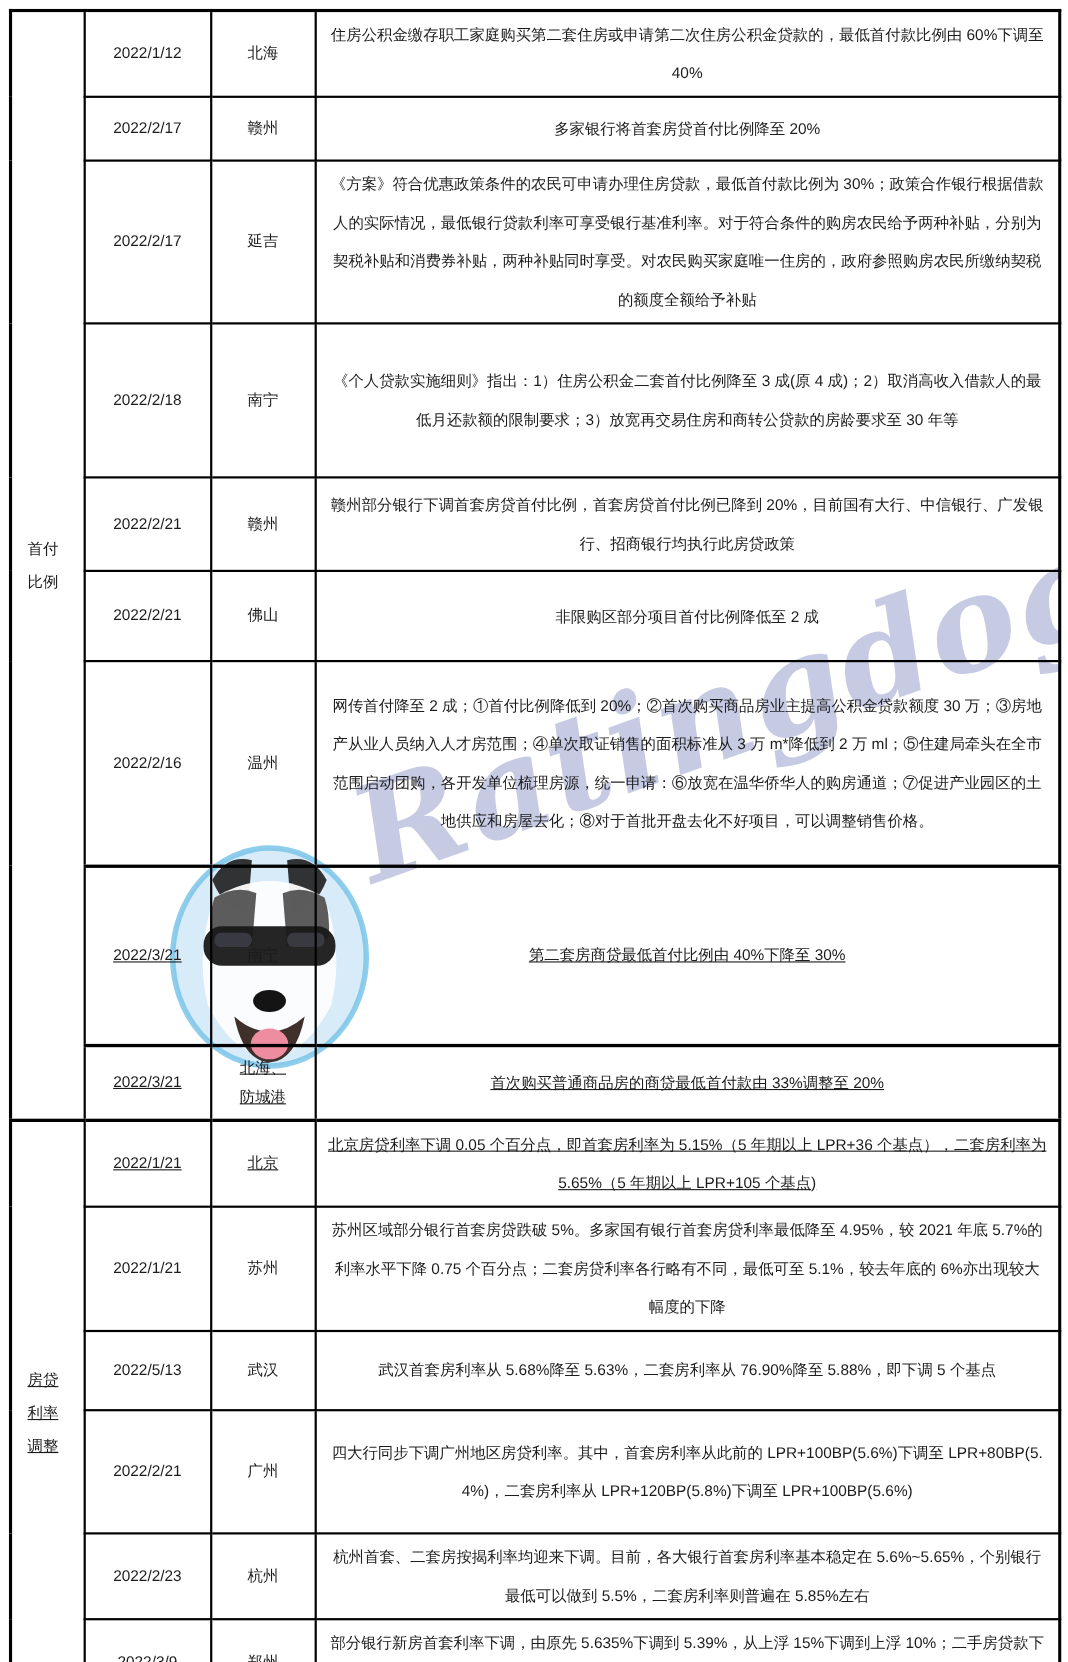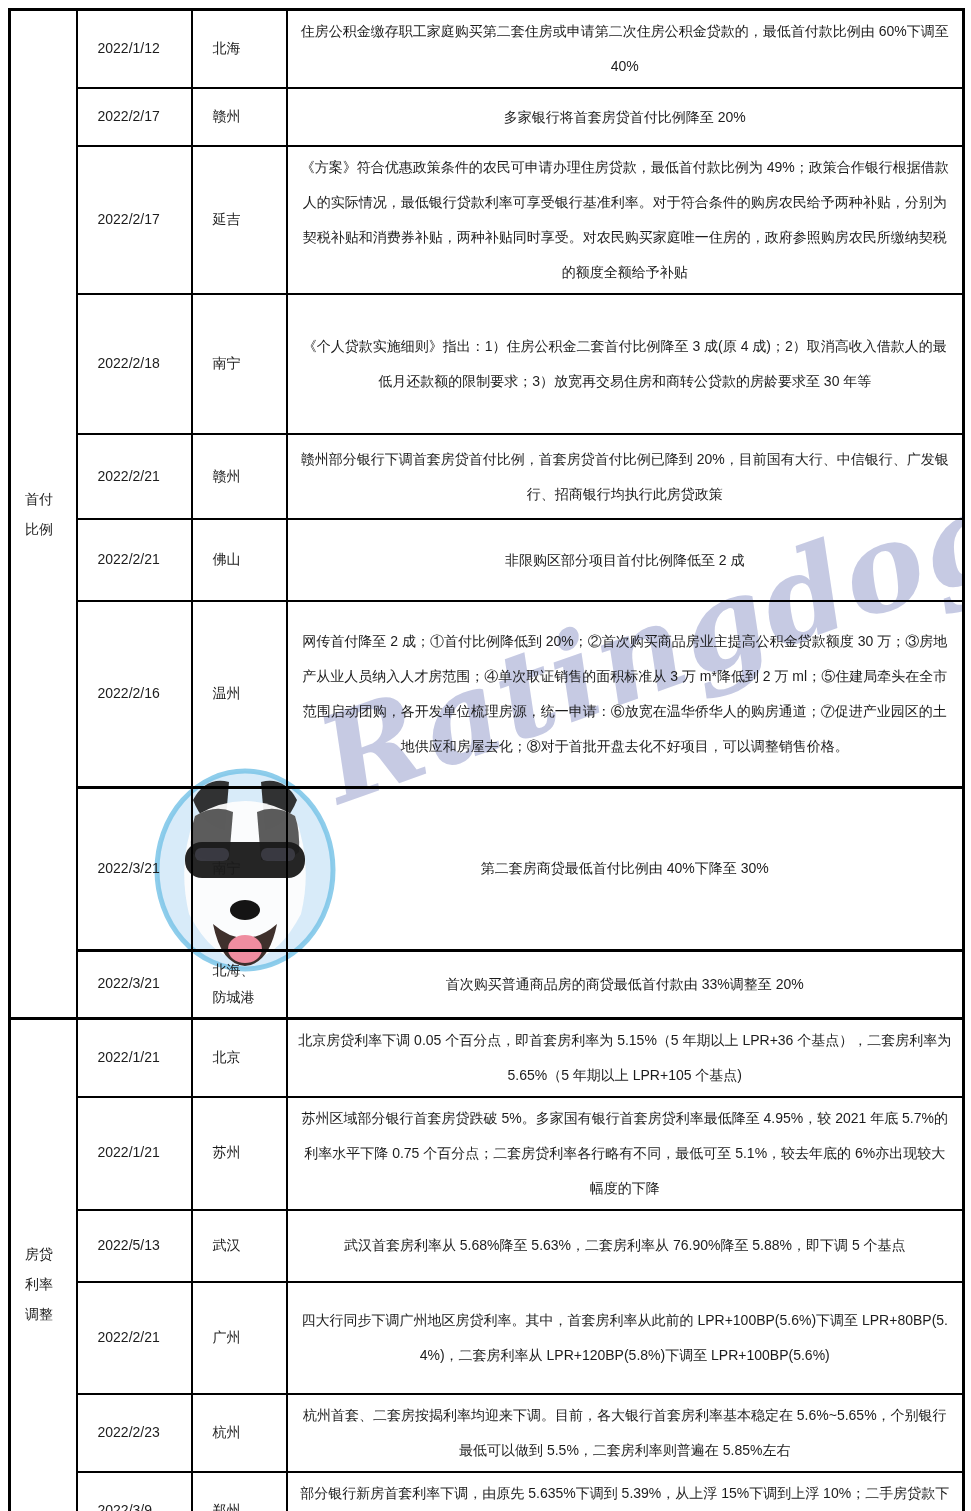--- a/index.html
+++ b/index.html
@@ -47,32 +47,32 @@
     font-size:14px;
     background:transparent;
   }
   td.cat {
     text-align:left;
     line-height:2.15;
     padding:0 14px;
     word-break:break-all;
   }
   td.date, td.city {
-    text-align:left;
+    text-align:center;
     line-height:1.95;
     padding:0 20px;
     word-break:break-all;
   }
   td.desc {
     text-align:center;
     line-height:35px;
     padding:3px 10px;
     word-break:break-all;
   }
-  tr.thick-top td { border-top-width:3px; }
+  tr.thick-top td { border-top-width:3px;text-decoration:underline; }
 </style>
 </head>
 <body>
 
 <div class="watermark">
   <div class="wm-text">Ratingdog</div>
   <div class="wm-logo">
     <svg width="182" height="204" viewBox="0 0 182 204">
       <ellipse cx="91" cy="102" rx="88" ry="99" fill="rgba(205,230,247,0.78)" stroke="rgba(122,196,232,0.85)" stroke-width="5"></ellipse>
       <path d="M39 32 Q52 8 75 14 L71 62 Q49 58 39 32 Z" fill="#262626" opacity="0.94"></path>
@@ -105,21 +105,21 @@
       <td class="desc">住房公积金缴存职工家庭购买第二套住房或申请第二次住房公积金贷款的，最低首付款比例由 60%下调至 40%</td>
     </tr>
     <tr style="height:58px">
       <td class="date">2022/2/17</td>
       <td class="city">赣州</td>
       <td class="desc">多家银行将首套房贷首付比例降至 20%</td>
     </tr>
     <tr style="height:140px">
       <td class="date">2022/2/17</td>
       <td class="city">延吉</td>
-      <td class="desc">《方案》符合优惠政策条件的农民可申请办理住房贷款，最低首付款比例为 49%；政策合作银行根据借款人的实际情况，最低银行贷款利率可享受银行基准利率。对于符合条件的购房农民给予两种补贴，分别为契税补贴和消费券补贴，两种补贴同时享受。对农民购买家庭唯一住房的，政府参照购房农民所缴纳契税的额度全额给予补贴</td>
+      <td class="desc">《方案》符合优惠政策条件的农民可申请办理住房贷款，最低首付款比例为 30%；政策合作银行根据借款人的实际情况，最低银行贷款利率可享受银行基准利率。对于符合条件的购房农民给予两种补贴，分别为契税补贴和消费券补贴，两种补贴同时享受。对农民购买家庭唯一住房的，政府参照购房农民所缴纳契税的额度全额给予补贴</td>
     </tr>
     <tr style="height:140px">
       <td class="date">2022/2/18</td>
       <td class="city">南宁</td>
       <td class="desc">《个人贷款实施细则》指出：1）住房公积金二套首付比例降至 3 成(原 4 成)；2）取消高收入借款人的最低月还款额的限制要求；3）放宽再交易住房和商转公贷款的房龄要求至 30 年等</td>
     </tr>
     <tr style="height:85px">
       <td class="date">2022/2/21</td>
       <td class="city">赣州</td>
       <td class="desc">赣州部分银行下调首套房贷首付比例，首套房贷首付比例已降到 20%，目前国有大行、中信银行、广发银行、招商银行均执行此房贷政策</td>

